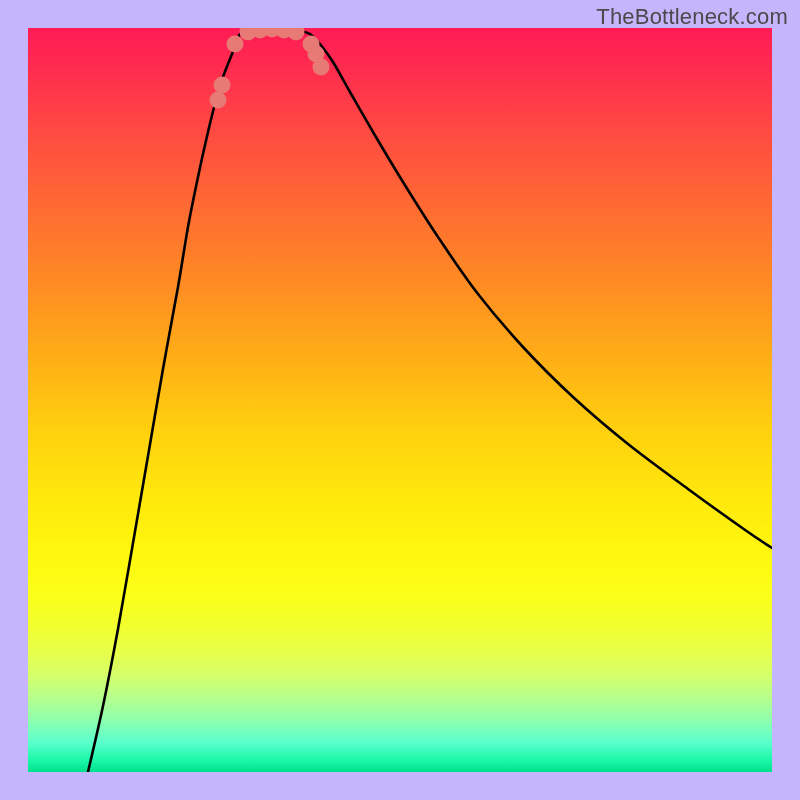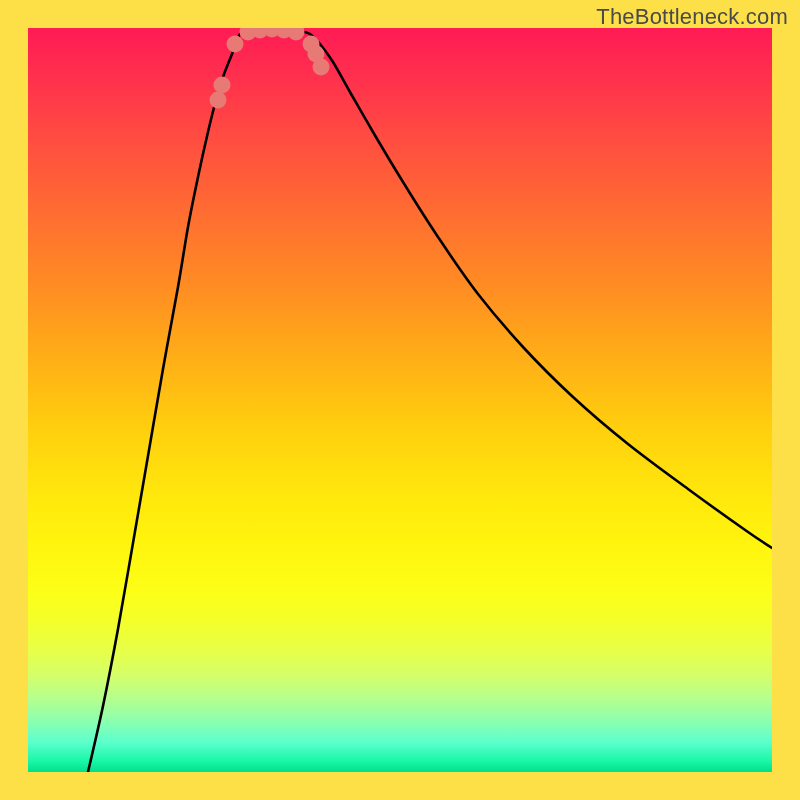--- a/index.html
+++ b/index.html
@@ -10,21 +10,21 @@
     overflow: hidden;
     background: #000;
     font-family: Arial, Helvetica, sans-serif;
   }
   .frame {
     position: absolute;
     top: 0;
     left: 0;
     width: 800px;
     height: 800px;
-    background: #fde047;
+    background: #c4b5fd;
   }
   .plot-area {
     position: absolute;
     top: 28px;
     left: 28px;
     width: 744px;
     height: 744px;
     overflow: hidden;
   }
   .gradient-bg {

